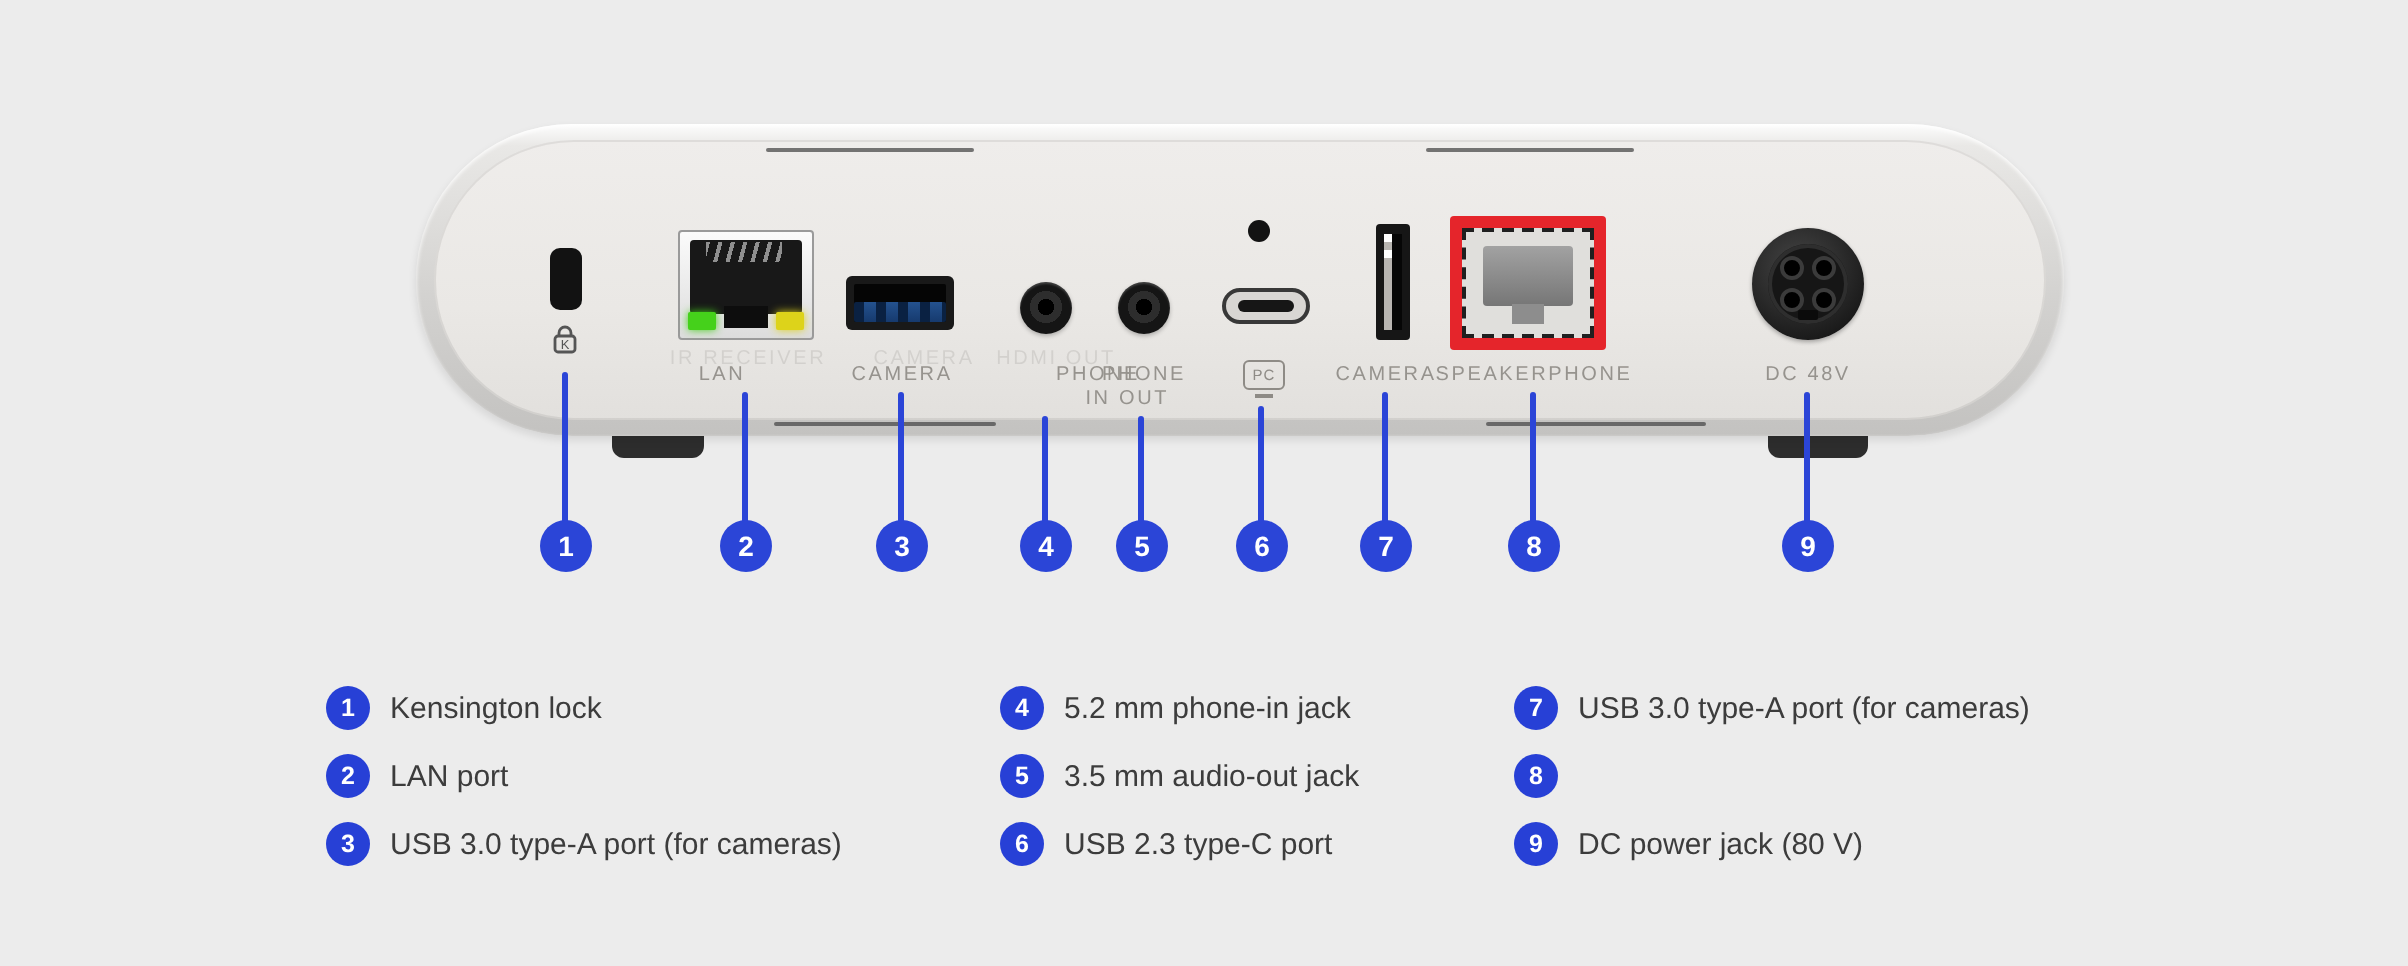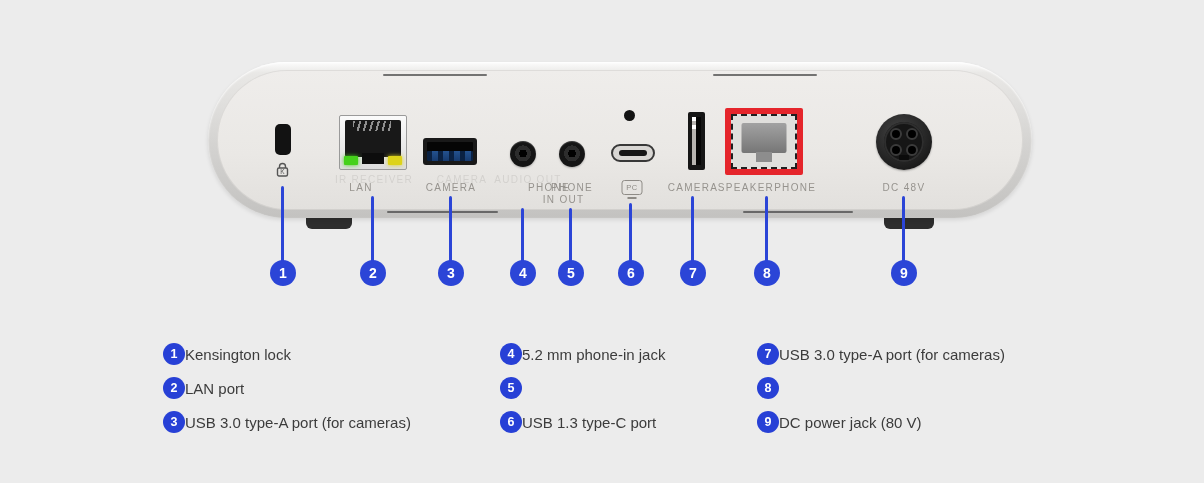--- a/index.html
+++ b/index.html
@@ -84,21 +84,21 @@
   
   .cline{position:absolute;width:3px;background:var(--accent,#2b45d7);border-radius:1.5px;}
   .cnum{position:absolute;top:260px;width:26px;height:26px;border-radius:50%;background:var(--accent,#2b45d7);
        color:#fff;font-size:14px;font-weight:bold;display:flex;align-items:center;justify-content:center;}
 
   
   .legend-col{position:absolute;top:343px;}
   .legend-row{display:flex;align-items:center;height:22px;margin-bottom:12px;}
   .badge{width:22px;height:22px;border-radius:50%;background:var(--badge,#2740d6);color:#fff;
        font-size:12.5px;font-weight:bold;display:flex;align-items:center;justify-content:center;flex:0 0 22px;}
-  .legend-text{font-size:15px;color:var(--legend,#3c3c3c);white-space:nowrap;text-align:center;}
+  .legend-text{margin-left:10px;font-size:15px;color:var(--legend,#3c3c3c);white-space:nowrap;text-align:center;}
 </style>
 </head>
 <body>
 
 <div class="stage">
 
   <div class="foot" style="left:306px;width:46px;"></div>
   <div class="foot" style="left:884px;width:50px;"></div>
 
   <div class="device">
@@ -155,21 +155,21 @@
       <div class="dc-hole" style="left:6px;top:6px;"></div>
       <div class="dc-hole" style="left:22px;top:6px;"></div>
       <div class="dc-hole" style="left:6px;top:22px;"></div>
       <div class="dc-hole" style="left:22px;top:22px;"></div>
       <div class="dc-notch"></div>
     </div>
   </div>
 
   <div class="ghost" style="left:374px;">IR RECEIVER</div>
   <div class="ghost" style="left:462px;">CAMERA</div>
-  <div class="ghost" style="left:528px;">AUDIO OUT</div>
+  <div class="ghost" style="left:528px;">HDMI OUT</div>
 
   <div class="plabel" style="left:361px;">LAN</div>
   <div class="plabel" style="left:451px;">CAMERA</div>
   <div class="plabel" style="left:549px;">
     <div>PHONE</div>
     <div>IN</div>
   </div>
   <div class="plabel" style="left:572px;">
     <div>PHONE</div>
     <div>OUT</div>
@@ -218,24 +218,25 @@
       <span class="legend-text">USB 3.0 type-A port (for cameras)</span>
     </div>
   </div>
   <div class="legend-col" style="left:500px;">
     <div class="legend-row">
       <span class="badge">4</span>
       <span class="legend-text">5.2 mm phone-in jack</span>
     </div>
     <div class="legend-row">
       <span class="badge">5</span>
+      <span class="legend-text">3.5 mm audio-out jack</span>
     </div>
     <div class="legend-row">
       <span class="badge">6</span>
-      <span class="legend-text">USB 1.3 type-C port</span>
+      <span class="legend-text">USB 2.3 type-C port</span>
     </div>
   </div>
   <div class="legend-col" style="left:757px;">
     <div class="legend-row">
       <span class="badge">7</span>
       <span class="legend-text">USB 3.0 type-A port (for cameras)</span>
     </div>
     <div class="legend-row">
       <span class="badge">8</span>
     </div>

